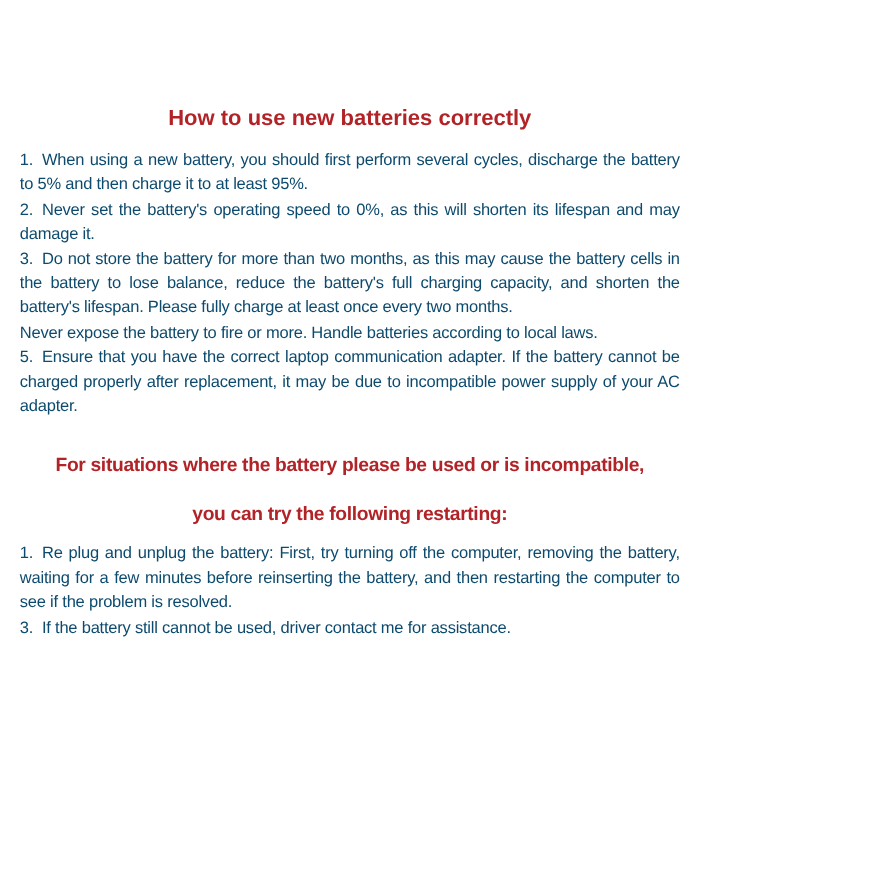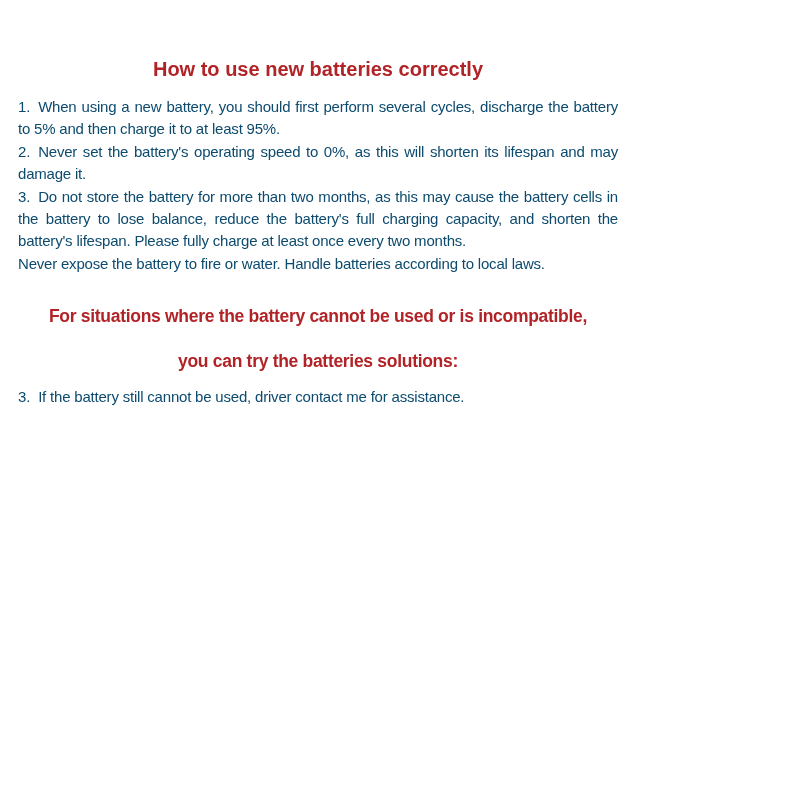--- a/index.html
+++ b/index.html
@@ -11,21 +11,21 @@
     width: 800px;
     height: 800px;
     font-family: "Liberation Sans", sans-serif;
     color: #313131;
     overflow: hidden;
   }
   .doc {
     width: 636px;
     height: 800px;
     box-sizing: border-box;
-    padding-top: 56px;
+    padding-top: 95px;
   }
   .heading {
     color: #b22327;
     font-weight: 700;
     text-align: center;
     white-space: nowrap;
     margin: 0;
   }
   .heading-main {
     font-size: 20px;
@@ -62,24 +62,26 @@
 <body>
 
 <div class="doc">
 
   <h1 class="heading heading-main">How to use new batteries correctly</h1>
 
   <div class="text-col">
     <p class="para"><span class="li-num">1.</span><span>When using a new battery, you should first perform several cycles, discharge the battery to 5% and then charge it to at least 95%.</span></p>
     <p class="para"><span class="li-num">2.</span><span>Never set the battery's operating speed to 0%, as this will shorten its lifespan and may damage it.</span></p>
     <p class="para"><span class="li-num">3.</span><span>Do not store the battery for more than two months, as this may cause the battery cells in the battery to lose balance, reduce the battery's full charging capacity, and shorten the battery's lifespan. Please fully charge at least once every two months.</span></p>
-    <p class="para"><span class="li-num"></span><span>Never expose the battery to fire or water. Handle batteries according to local laws.</span></p>
+    <p class="para"><span class="li-num"></span><span>Never expose the battery to fire or more. Handle batteries according to local laws.</span></p>
+    <p class="para"><span class="li-num">5.</span><span>Ensure that you have the correct laptop communication adapter. If the battery cannot be charged properly after replacement, it may be due to incompatible power supply of your AC adapter.</span></p>
   </div>
 
-  <h2 class="heading heading-sub heading-sub-1">For situations where the battery cannot be used or is incompatible,</h2>
+  <h2 class="heading heading-sub heading-sub-1">For situations where the battery please be used or is incompatible,</h2>
 
-  <h2 class="heading heading-sub heading-sub-2">you can try the batteries solutions:</h2>
+  <h2 class="heading heading-sub heading-sub-2">you can try the following restarting:</h2>
 
   <div class="text-col">
+    <p class="para"><span class="li-num">1.</span><span>Re plug and unplug the battery: First, try turning off the computer, removing the battery, waiting for a few minutes before reinserting the battery, and then restarting the computer to see if the problem is resolved.</span></p>
     <p class="para"><span class="li-num">3.</span><span>If the battery still cannot be used, driver contact me for assistance.</span></p>
   </div>
 
 </div>
 
 </body></html>

